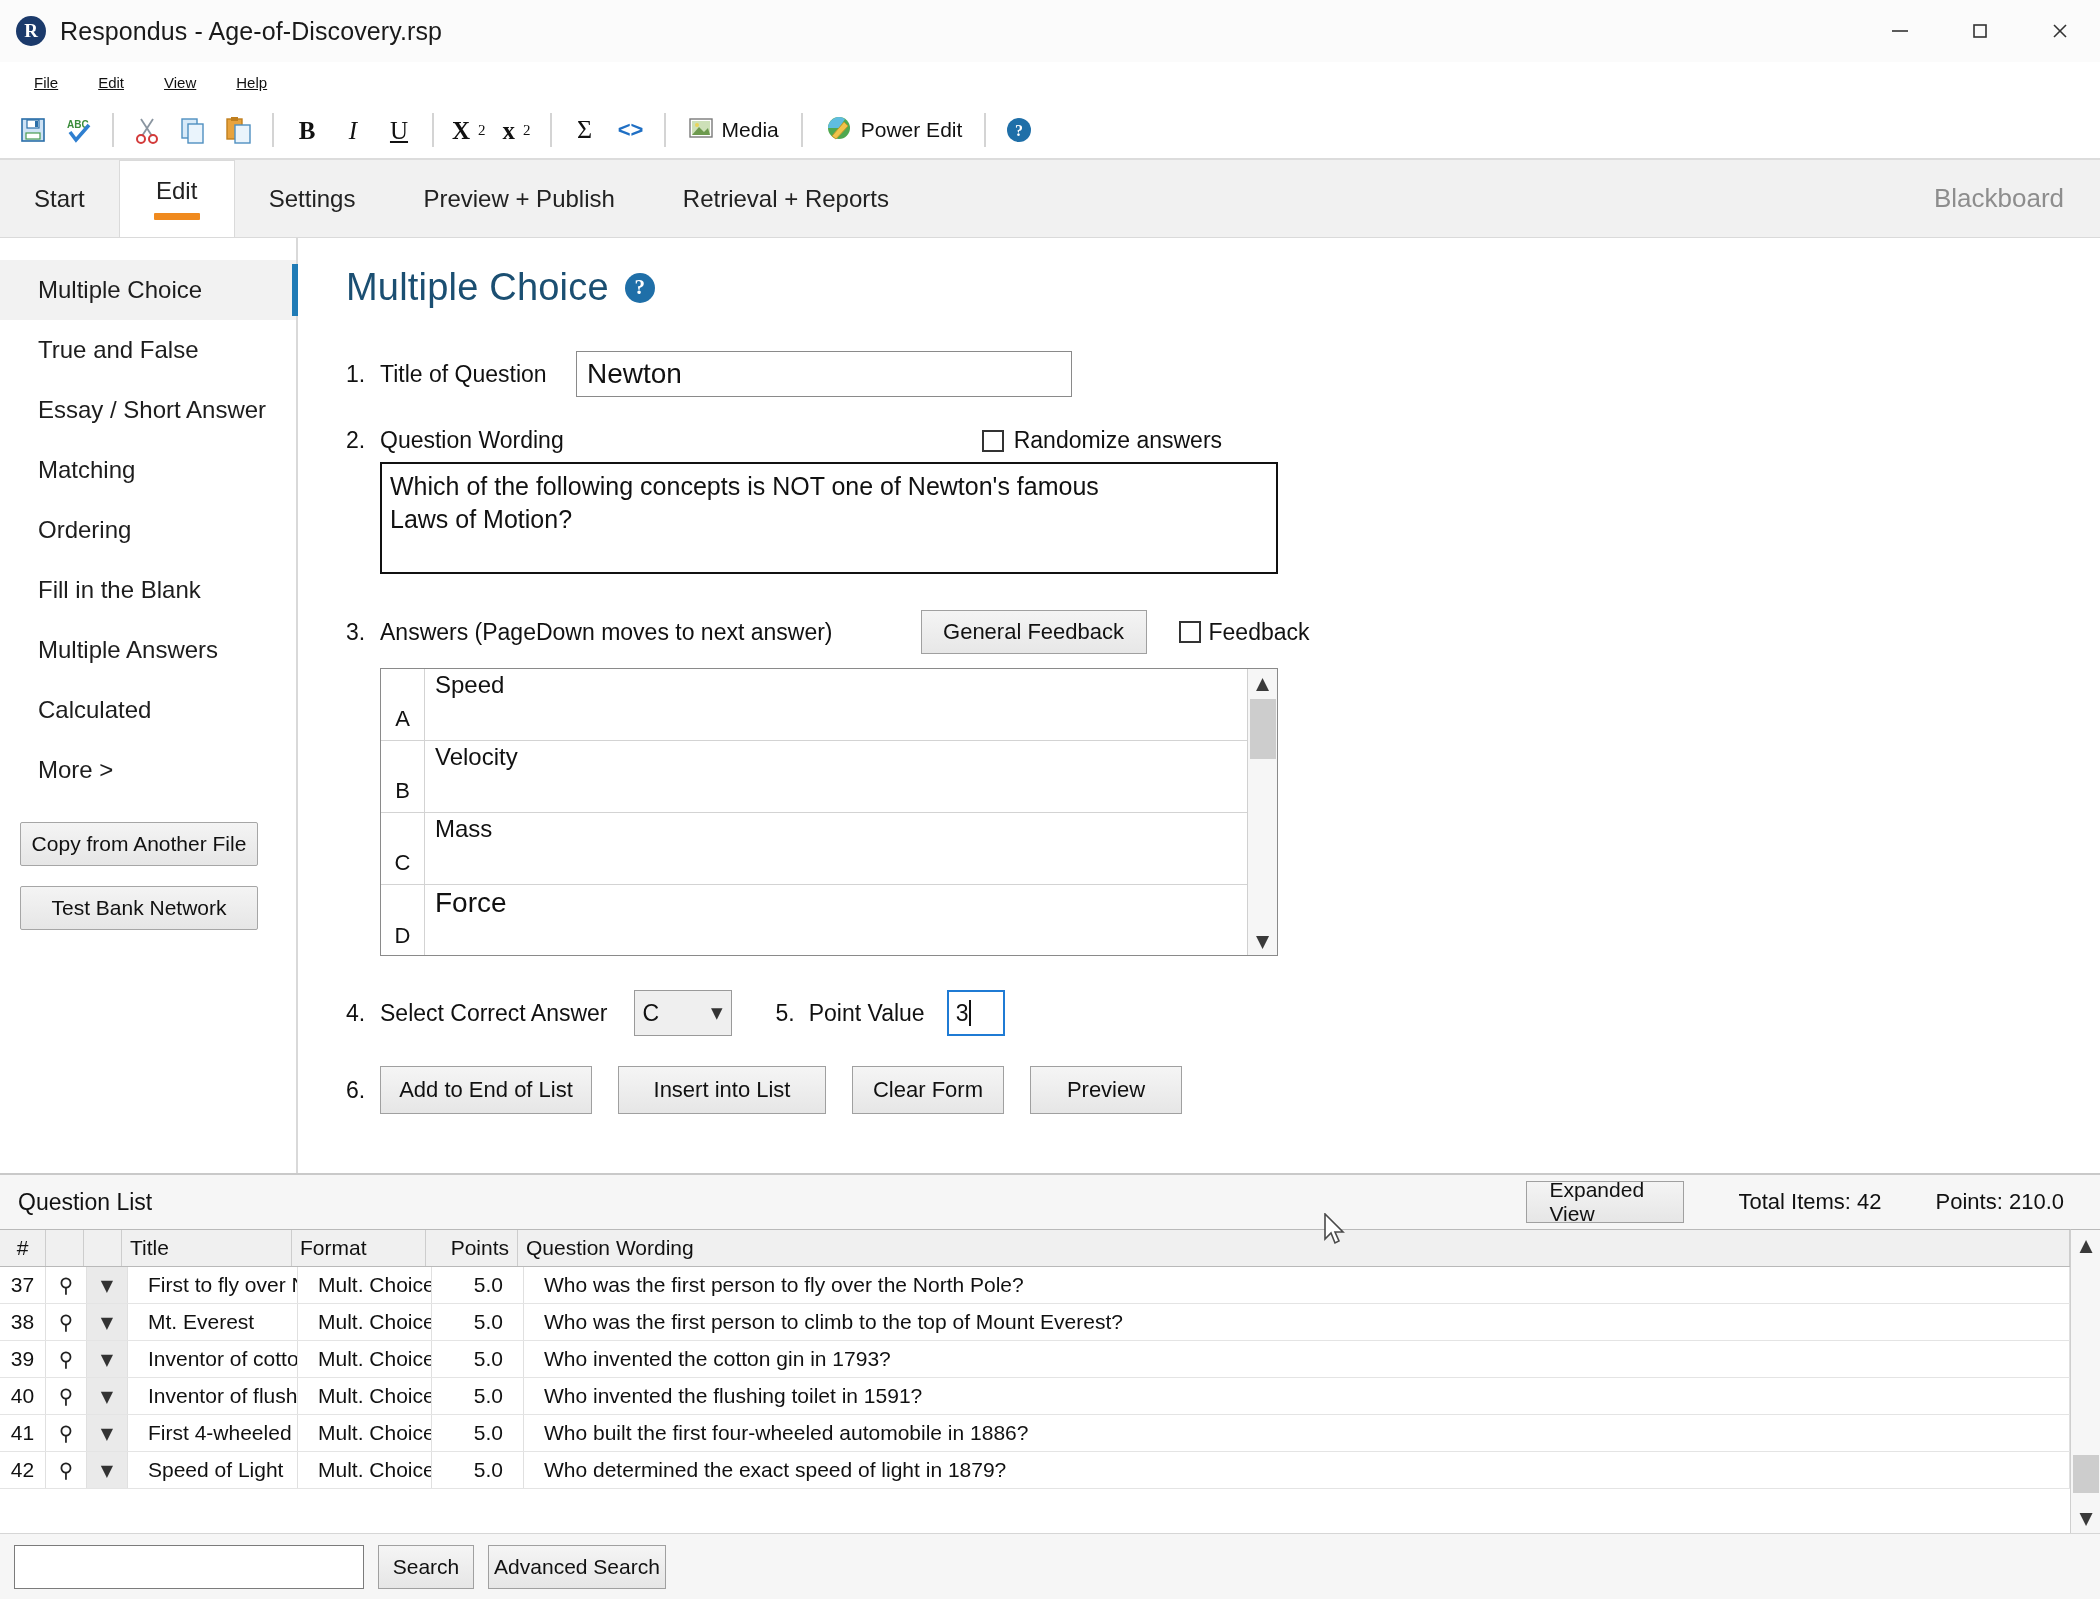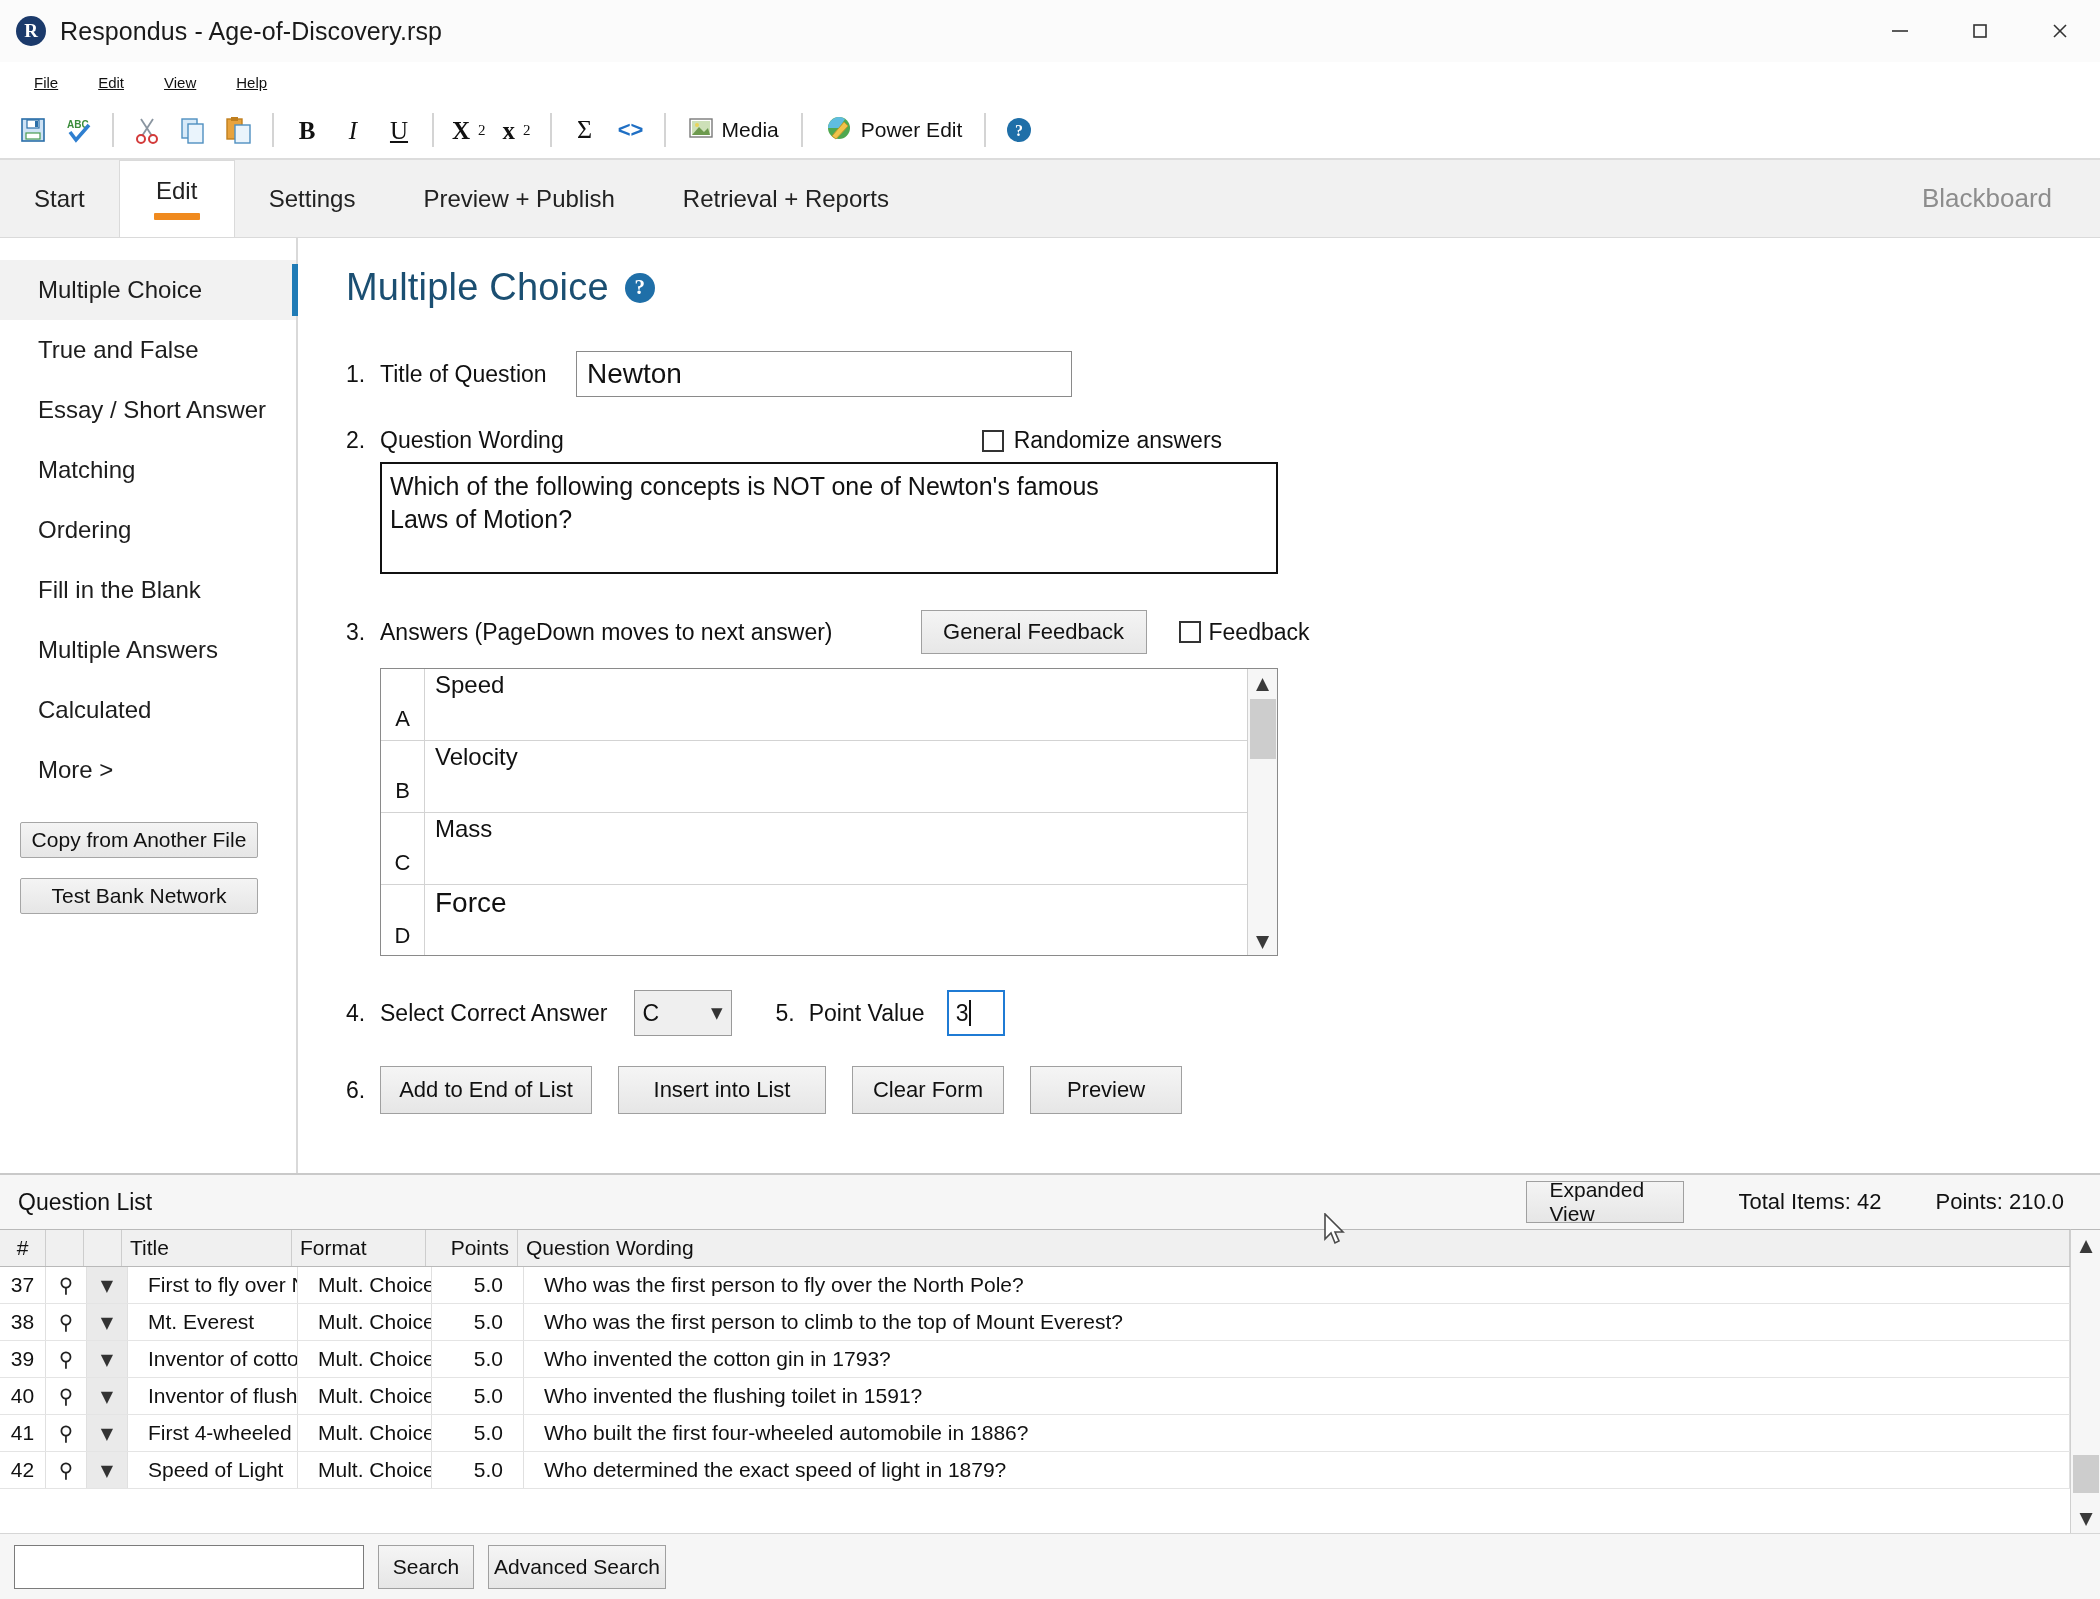--- a/index.html
+++ b/index.html
@@ -161,21 +161,21 @@
     height: 7px;
     width: 46px;
     background: #f08a1e;
     border-radius: 1px;
     margin-top: 10px;
   }
   .brandword {
     margin-left: auto;
     display: flex;
     align-items: center;
-    padding-right: 48px;
+    padding-right: 36px;
     font-size: 26px;
     color: #8d8d8d;
   }
 
   
   .body-area {
     flex: 1 1 auto;
     display: flex;
     min-height: 0;
     background: #ffffff;
@@ -204,21 +204,21 @@
     content: "";
     position: absolute;
     right: -2px;
     top: 4px;
     bottom: 4px;
     width: 6px;
     background: #1f7bb6;
   }
   .side-btn {
     margin: 10px 38px 0 20px;
-    height: 36px;
+    height: 44px;
     border: 1px solid #a6a6a6;
     background: linear-gradient(#f4f4f4,#e6e6e6);
     border-radius: 2px;
     font-size: 21px;
     color: #111;
     display: flex;
     align-items: center;
     justify-content: center;
   }
   .side-btn.first { margin-top: 22px; }

